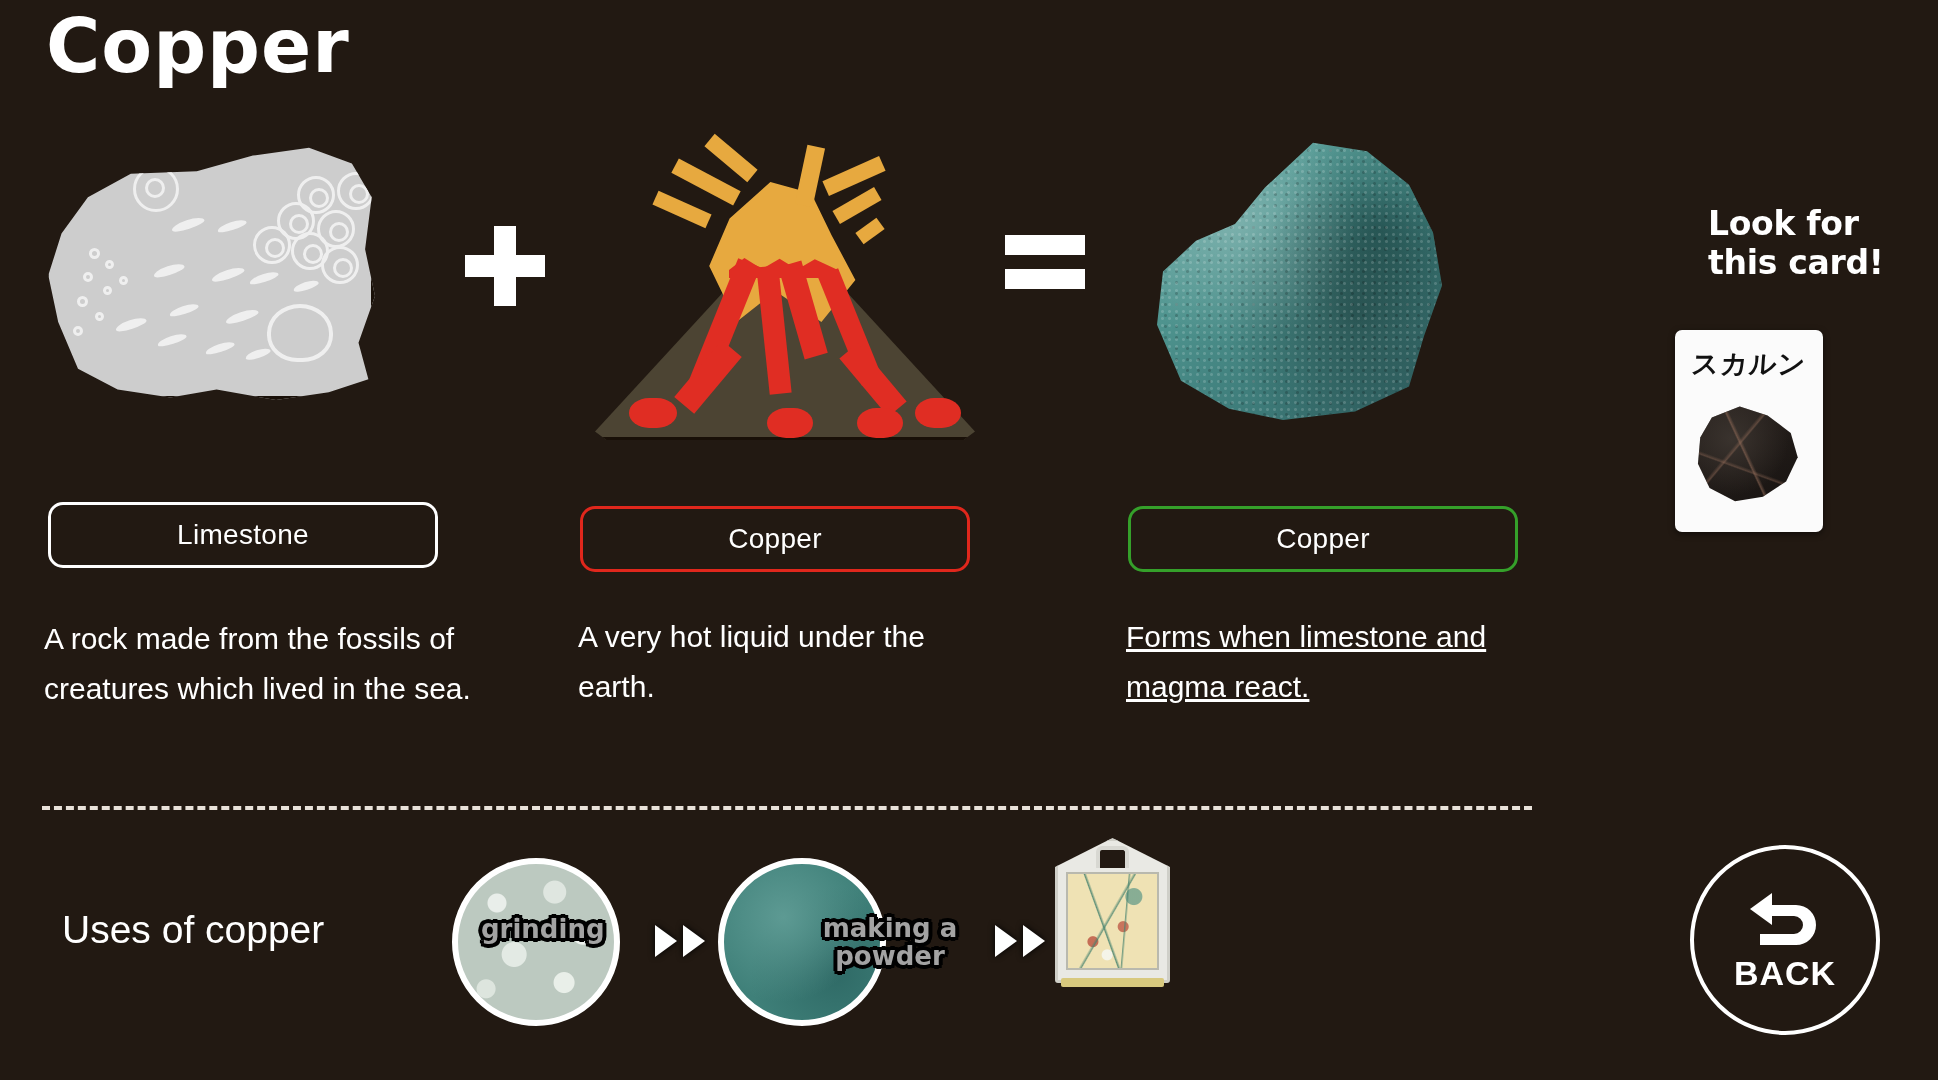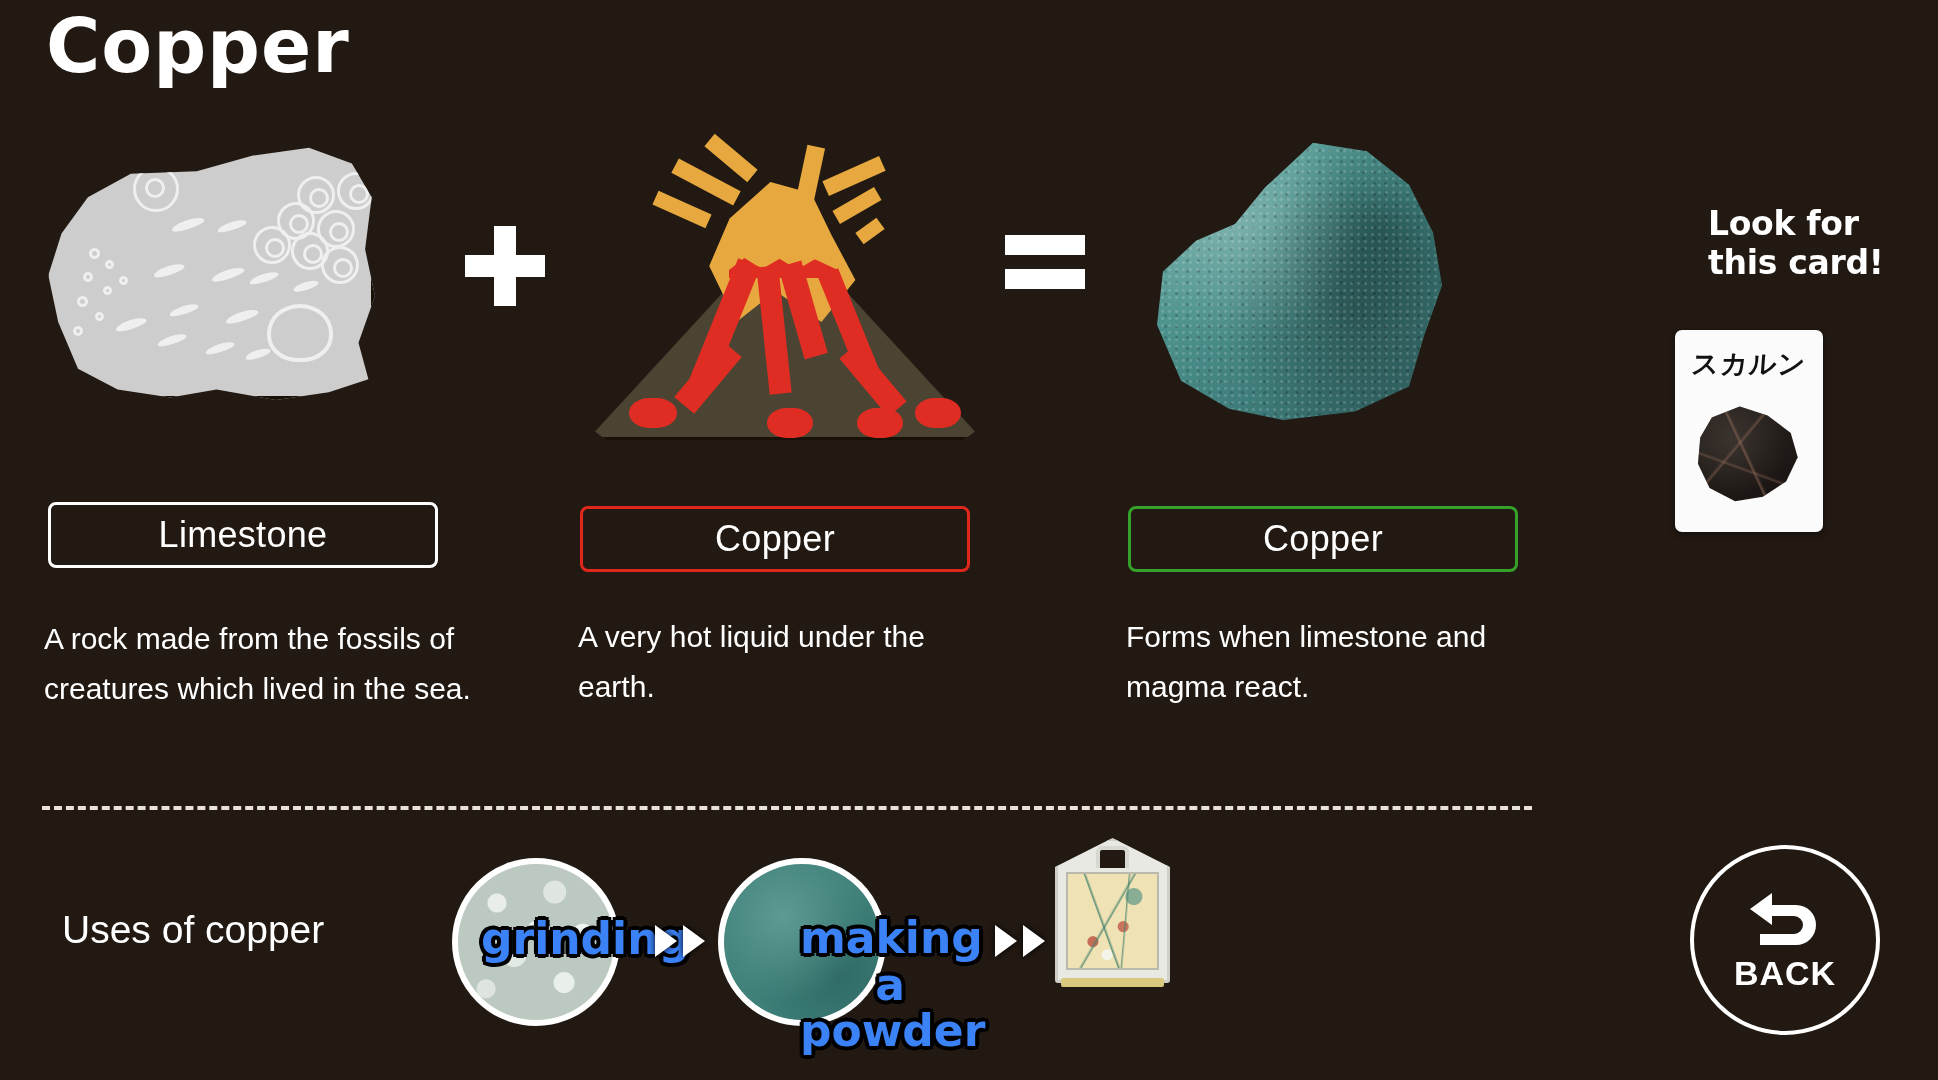--- a/index.html
+++ b/index.html
@@ -117,39 +117,39 @@
     background-size:7px 7px, 11px 11px;
     background-position:0 0, 4px 5px;
     clip-path:inherit;
   }
 
   
   .chip{
     position:absolute;
     height:66px;
     border:3px solid #fff;
-    border-radius:8px;
+    border-radius:15px;
     display:flex; align-items:center; justify-content:center;
-    font-size:36px; color:#fff;
+    font-size:28px; color:#fff;
     letter-spacing:.3px;
   }
   #chip-limestone{ left:48px; top:502px; width:390px; }
   #chip-magma{ left:580px; top:506px; width:390px; border-color:#e0271c; }
   #chip-copper{ left:1128px; top:506px; width:390px; border-color:#35a02a; }
 
   
   .desc{
     position:absolute;
     font-size:30px;
     line-height:1.68;
     color:#fff;
   }
   #desc-limestone{ left:44px; top:614px; width:480px; }
   #desc-magma{ left:578px; top:612px; width:430px; }
-  #desc-copper{ left:1126px; top:612px; width:430px; }
+  #desc-copper{ left:1126px; top:612px; width:430px;text-decoration:underline; }
 
   
   #lookfor{ position:absolute; left:1673px; top:205px;margin-left:35px; }
   #lookfor-title{
     font-family:"DejaVu Sans", sans-serif;
     font-size:33px; font-weight:bold; line-height:1.18;
     letter-spacing:-.3px;
   }
   #card-thumb{
     position:absolute; left:1675px; top:330px;
@@ -213,21 +213,21 @@
   #use-powder-img{
     left:718px; top:858px; width:168px; height:168px;
     background:
       radial-gradient(circle at 38% 34%, #5d9a93, transparent 60%),
       radial-gradient(circle at 72% 70%, #2f6a66, transparent 55%),
       #3f8079;
   }
   .stamp-label{
     position:absolute;
     font-family:"DejaVu Sans", sans-serif;
-    font-weight:bold; font-size:44px; color:#3b82f6;
+    font-weight:bold; font-size:26px; color:#a3a3a3;
     line-height:1.06;
     text-shadow:
       -3px -3px 0 #000, 3px -3px 0 #000, -3px 3px 0 #000, 3px 3px 0 #000,
       0 -4px 0 #000, 0 4px 0 #000, -4px 0 0 #000, 4px 0 0 #000;
   }
   #label-grinding{ left:481px; top:916px; }
   #label-powder{ left:800px; top:915px; text-align:center; width:180px; }
   #label-tools{ left:1180px; top:900px; line-height:1.1; }
 
   .arrow-pair{

